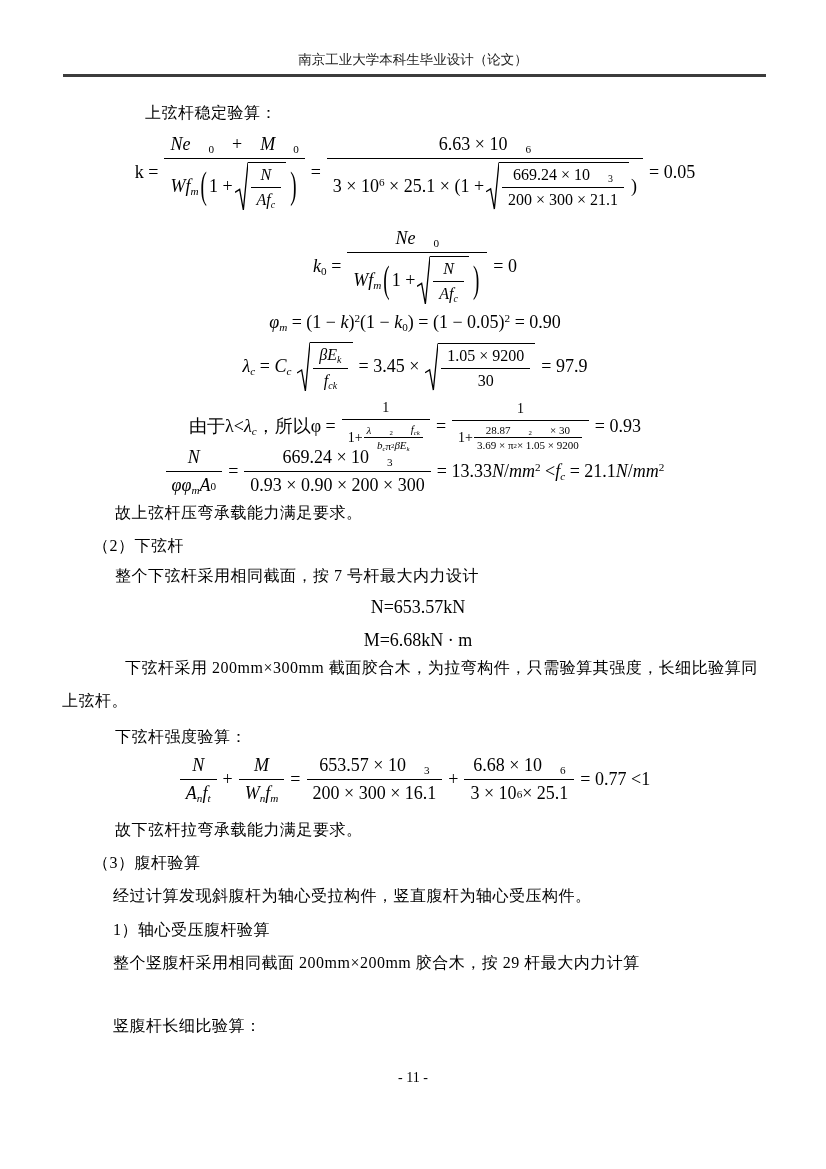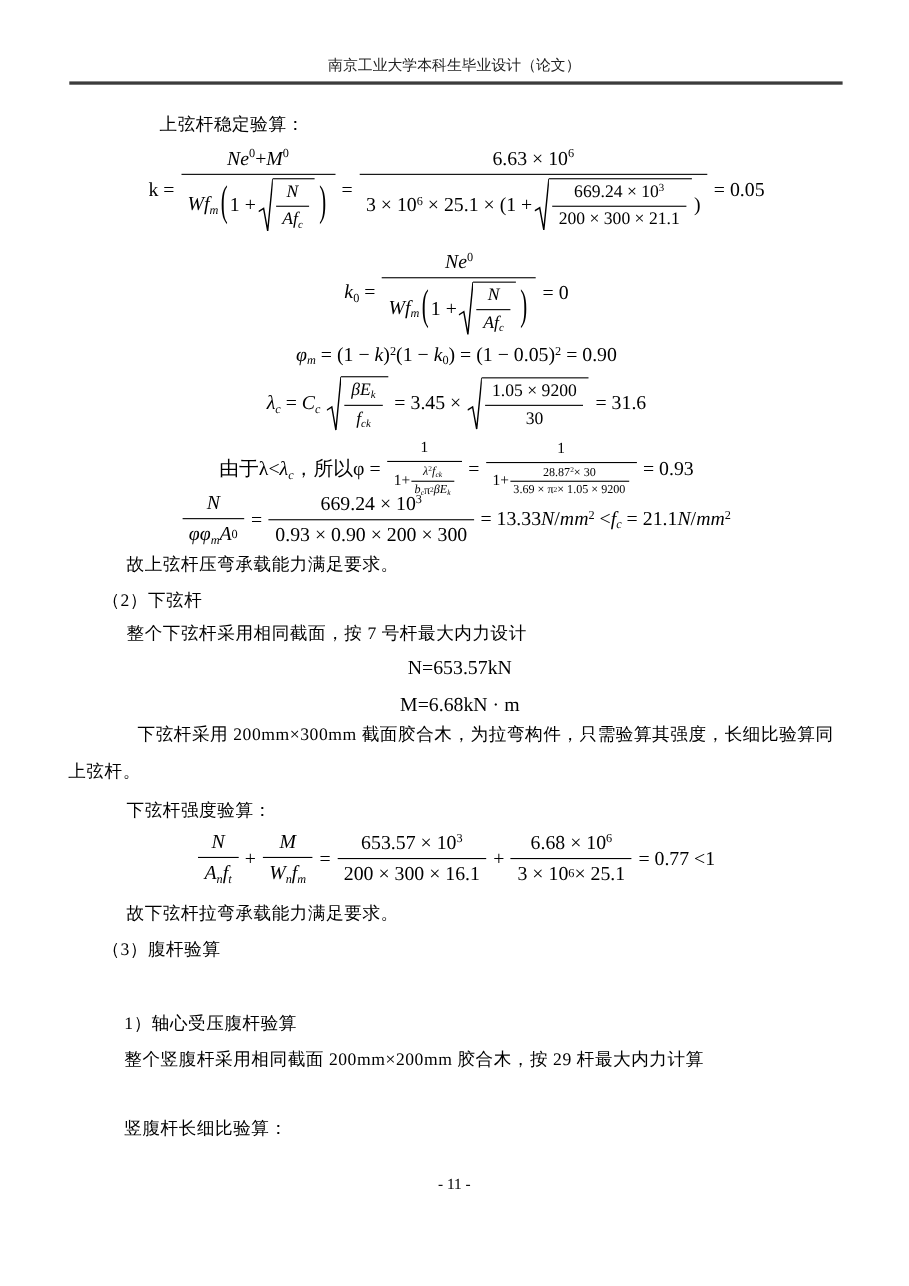--- a/index.html
+++ b/index.html
@@ -10,21 +10,21 @@
   .header-rule{position:absolute;top:74px;left:63px;right:60px;height:3px;background:#3c3c3c;}
   .line{position:absolute;font-size:16px;white-space:nowrap;letter-spacing:0.5px;}
   .eqline{position:absolute;left:68px;right:58px;text-align:center;font-size:18px;}
   .footer{position:absolute;top:1070px;left:0;right:0;text-align:center;font-size:14px;}
 
   
   .formula{position:absolute;left:62px;right:58px;display:flex;align-items:center;
            justify-content:center;font-size:18px;white-space:nowrap;}
   .formula>span{margin:0 3px;}
   .frac{display:inline-flex;flex-direction:column;align-items:stretch;text-align:center;margin:0 4px;}
-  .frac>.num{border-bottom:1.4px solid #000;padding:1px 6px 3px;display:flex;align-items:flex-start;justify-content:center;}
+  .frac>.num{border-bottom:1.4px solid #000;padding:1px 6px 3px;display:flex;align-items:flex-end;justify-content:center;gap:18px;}
   .frac>.den{padding:3px 6px 1px;display:flex;align-items:center;justify-content:center;}
   .sqrt{display:inline-flex;align-items:stretch;margin:0 2px;}
   .rsign{width:13px;position:relative;flex:none;}
   .rsign svg{position:absolute;left:0;top:0;width:100%;height:100%;}
   .rbody{border-top:1.5px solid #000;padding:2px 5px 0 3px;display:flex;align-items:center;}
   .rbody .frac{margin:0;font-size:16px;}
   .bp{display:inline-block;transform:scaleY(2.05);transform-origin:50% 52%;margin:0 2px;font-size:19px;}
   sub{font-size:62%;vertical-align:-0.3em;}
   sup{font-size:62%;vertical-align:0.5em;}
   i{font-style:italic;}
@@ -160,21 +160,21 @@
             <path d="M0 62 L5 56 L9 98 L14 1" fill="none" stroke="#000" stroke-width="1.3" vector-effect="non-scaling-stroke"></path>
           </svg>
         </span>
       <span class="rbody">
         <span class="frac">
           <span class="num">1.05 × 9200</span>
           <span class="den">30</span>
         </span>
       </span>
     </span>
-    <span>= 31.6</span>
+    <span>= 97.9</span>
   </div>
 
   <div class="formula" style="top:399px;">
     <span>由于λ&lt;<i>λ<sub>c</sub></i>，所以φ =</span>
     <span class="frac f5big">
       <span class="num">1</span>
       <span class="den">
         <span>1+</span>
         <span class="frac tiny">
           <span class="num">
@@ -253,19 +253,20 @@
     <span>+</span>
     <span class="frac">
       <span class="num">6.68 × 10<sup>6</sup></span>
       <span class="den">3 × 10<sup>6</sup> × 25.1</span>
     </span>
     <span>= 0.77 &lt;1</span>
   </div>
 
   <div class="line" style="top:820px;left:115px;">故下弦杆拉弯承载能力满足要求。</div>
   <div class="line" style="top:853px;left:93px;">（3）腹杆验算</div>
+  <div class="line" style="top:886px;left:113px;">经过计算发现斜腹杆为轴心受拉构件，竖直腹杆为轴心受压构件。</div>
   <div class="line" style="top:920px;left:113px;">1）轴心受压腹杆验算</div>
   <div class="line" style="top:953px;left:113px;">整个竖腹杆采用相同截面 200mm×200mm 胶合木，按 29 杆最大内力计算</div>
   <div class="line" style="top:1016px;left:113px;">竖腹杆长细比验算：</div>
 
   <div class="footer">- 11 -</div>
 
 </div>
 
 </body></html>

